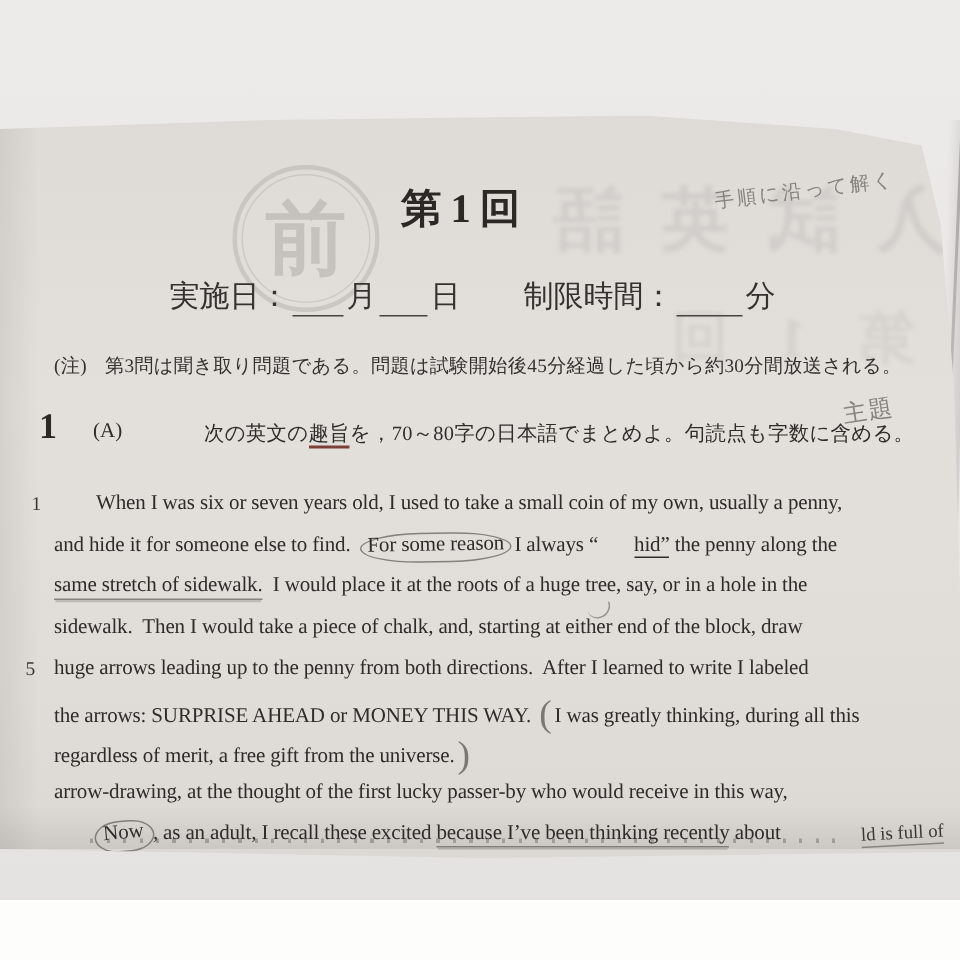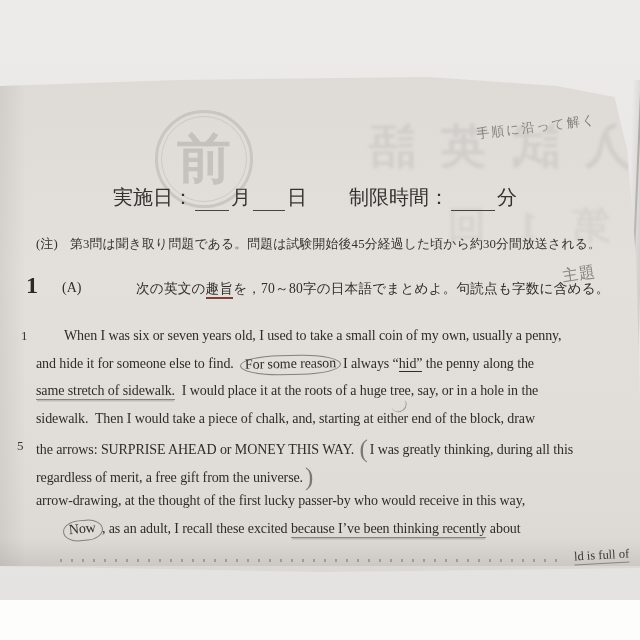--- a/index.html
+++ b/index.html
@@ -104,21 +104,21 @@
 
   .circled{
     display:inline-block;line-height:normal;
     border:1.4px solid rgba(108,105,100,.8);
     border-radius:46% / 58%;
     padding:0 4px 2px 4px;margin:0 -1px;
     transform:rotate(-1deg);
   }
   .circled-now{border-radius:50% / 62%;padding:0 6px 3px 5px;transform:rotate(-5deg);}
   .u-pencil{border-bottom:1.7px solid rgba(100,97,92,.72);padding-bottom:1px;box-shadow:0 2.5px 0 -1px rgba(100,97,92,.28);margin-top:32px;}
-  .u-print{border-bottom:1.5px solid #2e2c29;padding-bottom:0.5px;}
+  .u-print{border-bottom:1.5px solid #2e2c29;padding-bottom:0.5px;margin-left:24px;}
   .pencil-paren{
     font-size:25px;color:rgba(105,102,97,.85);
     position:relative;top:3px;margin:0 2px;font-family:"Liberation Serif",serif;
   }
   .tick{position:relative;display:inline-block;}
   .tick::after{
     content:"";position:absolute;left:2px;bottom:-7px;width:15px;height:8px;
     border:1.6px solid rgba(108,105,100,.65);border-top:none;border-left:none;
     border-radius:0 0 12px 10px;transform:rotate(-18deg);
   }
@@ -147,20 +147,21 @@
 
     <div class="page-shadow-left"></div>
     <div class="page-shadow-bottom"></div>
 
     <div class="abs stamp">
       <span class="stamp-char">前</span>
     </div>
     <div class="abs ghost ghost-1">入試英語</div>
     <div class="abs ghost ghost-2">第1回</div>
 
+    <div class="abs title">第1回</div>
 
     <div class="abs date-row">
       <span>実施日：</span>
         <span class="blank blank-month"></span>
         <span>月</span>
         <span class="blank blank-day"></span>
         <span>日</span>
         <span class="date-gap"></span>
         <span>制限時間：</span>
         <span class="blank blank-min"></span>
@@ -181,20 +182,21 @@
     <div class="abs hand hand-q">主題</div>
 
     <div class="abs mnum mnum-1">1</div>
     <div class="abs mnum mnum-5">5</div>
 
     <div class="abs passage">
       <div class="pline indent">When I was six or seven years old, I used to take a small coin of my own, usually a penny,</div>
       <div class="pline"><span>and hide it for someone else to find.  </span><span class="circled">For some reason</span><span> I always “</span><span class="u-print">hid”</span><span> the penny along the</span></div>
       <div class="pline"><span class="u-pencil">same stretch of sidewalk.</span><span>  I would place it at the roots of a huge </span><span class="tick">tree,</span><span> say, or in a hole in the</span></div>
       <div class="pline">sidewalk.  Then I would take a piece of chalk, and, starting at either end of the block, draw</div>
+      <div class="pline">huge arrows leading up to the penny from both directions.  After I learned to write I labeled</div>
       <div class="pline"><span>the arrows: SURPRISE AHEAD or MONEY THIS WAY. </span><span class="pencil-paren">(</span><span>I was greatly thinking, during all this</span></div>
       <div class="pline"><span>regardless of merit, a free gift from the universe.</span><span class="pencil-paren">)</span></div>
       <div class="pline">arrow-drawing, at the thought of the first lucky passer-by who would receive in this way,</div>
       <div class="pline indent"><span class="circled circled-now">Now</span><span>, as an adult, I recall these excited </span><span class="u-pencil">because I’ve been thinking recently</span><span> about</span></div>
     </div>
 
     <div class="abs bottom-dashes"></div>
     <div class="abs bottom-frag">ld is full of</div>
 
   </div>

